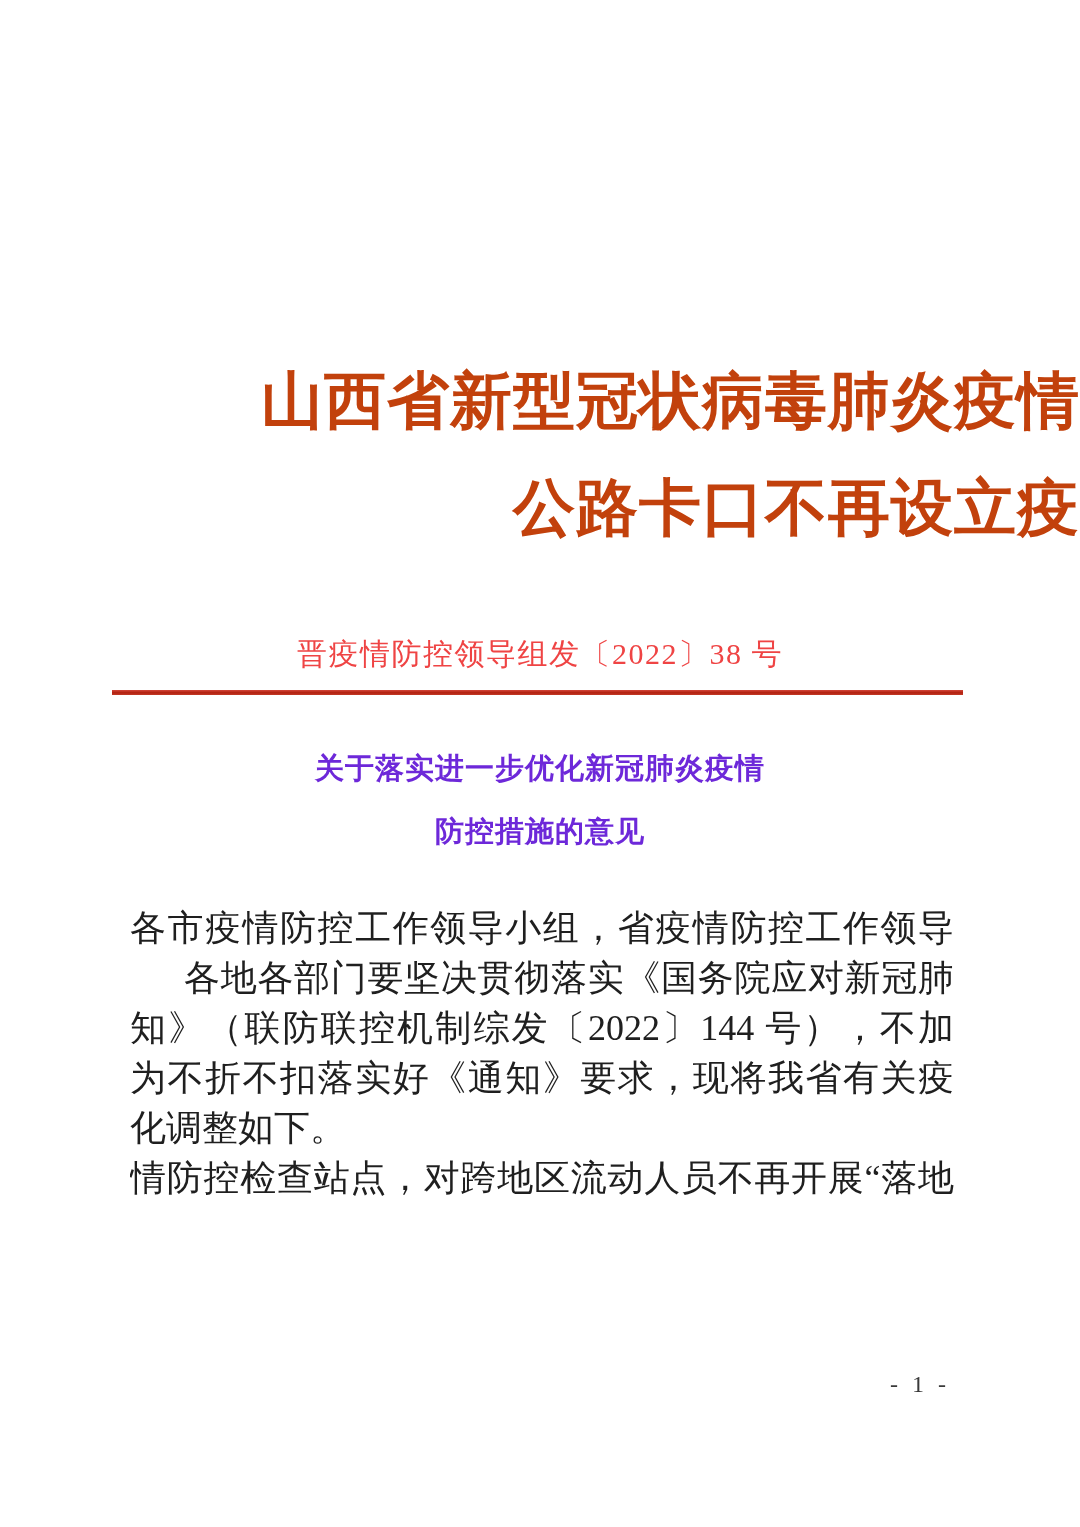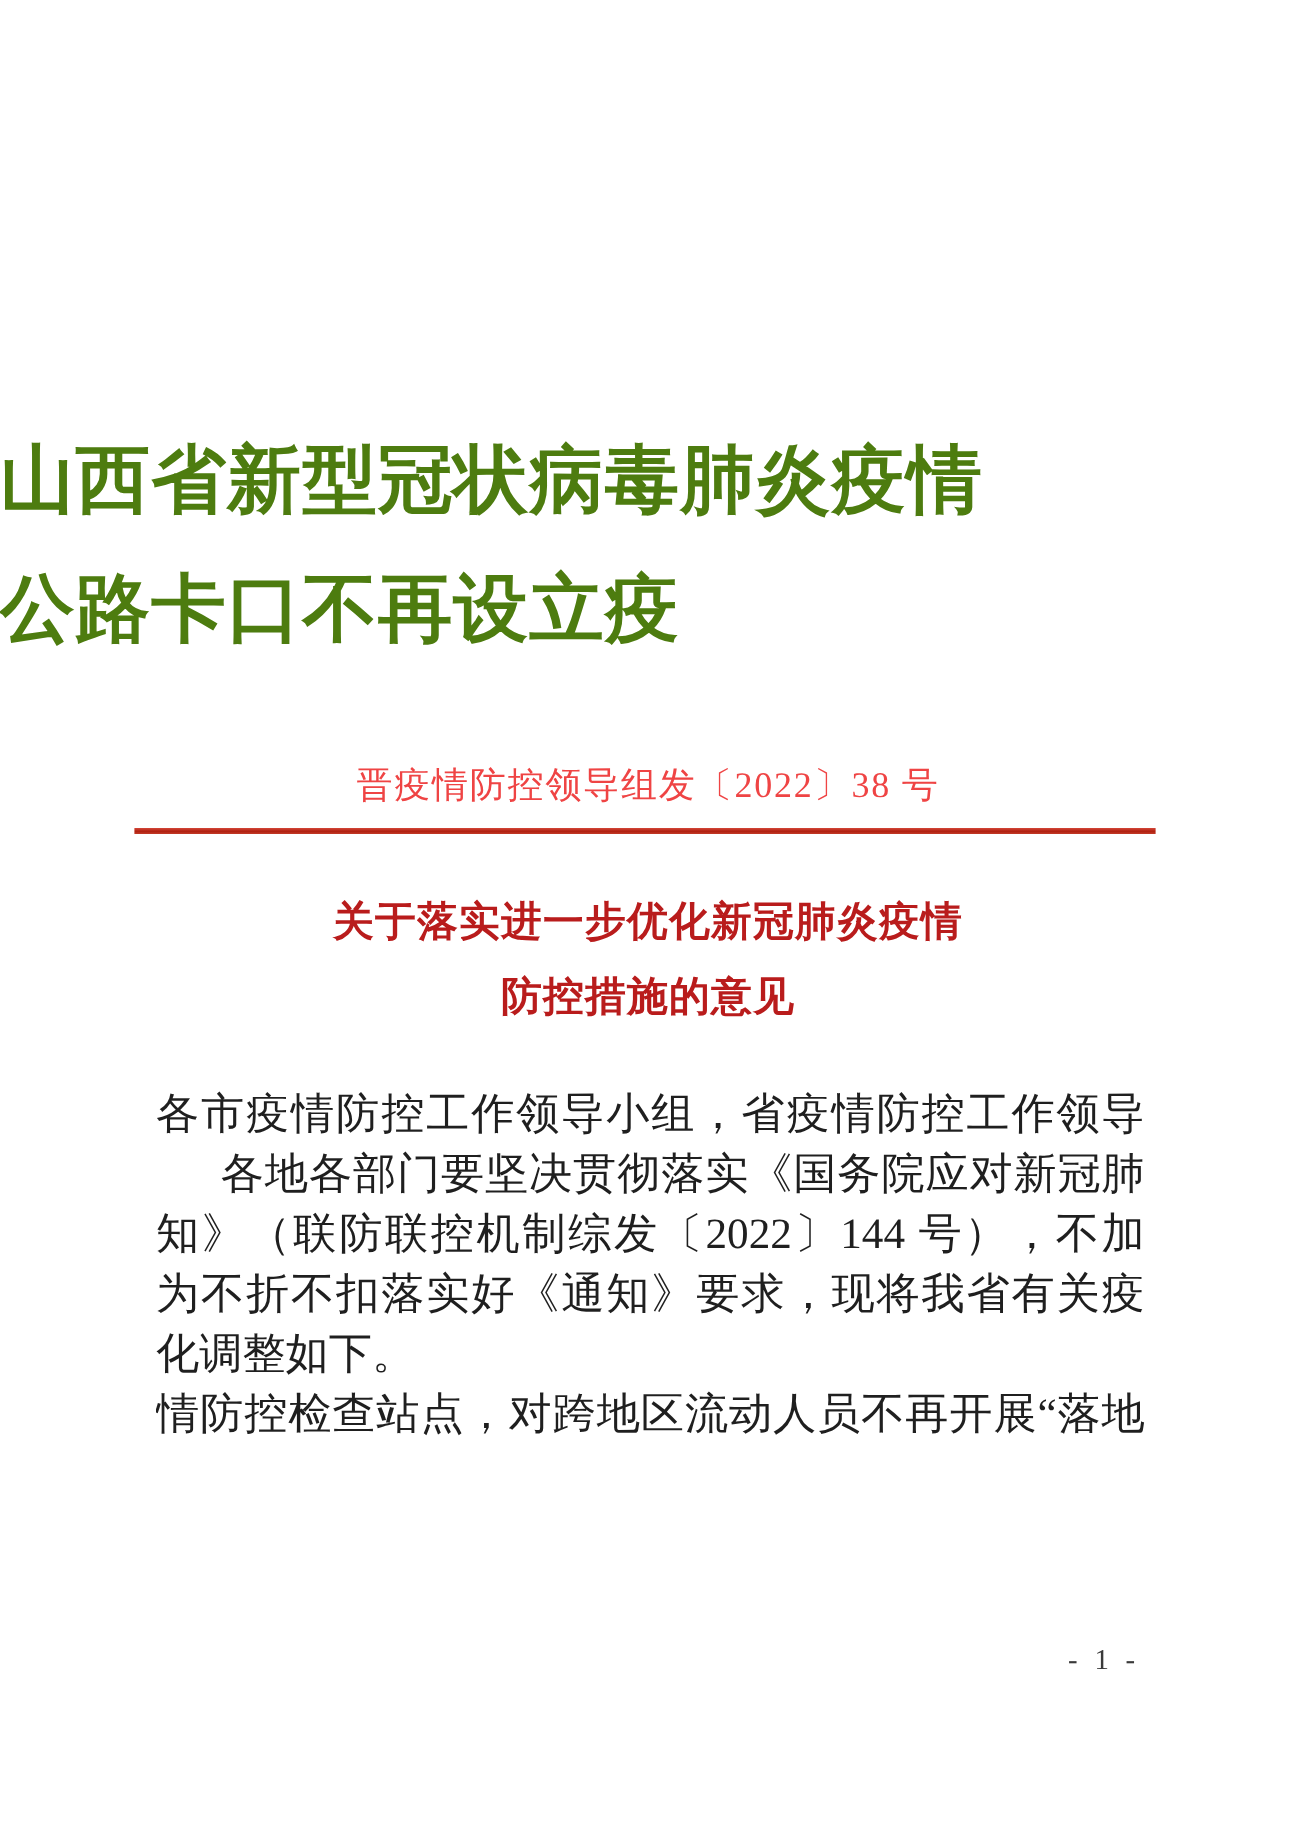--- a/index.html
+++ b/index.html
@@ -16,22 +16,22 @@
     font-family: "Liberation Serif", "DejaVu Serif", serif;
     color: #1a1a1a;
   }
 
   
   .red-title {
     position: absolute;
     top: 348px;
     left: 0;
     width: 100%;
-    text-align: left;
-    color: #4d7c0f;
+    text-align: right;
+    color: #c2410c;
     font-weight: bold;
     font-size: 62px;
     line-height: 107px;
     letter-spacing: 1px;
     white-space: nowrap;
   }
 
   
   .doc-number {
     position: absolute;
@@ -56,23 +56,23 @@
   }
 
   
   .subject {
     position: absolute;
     top: 737px;
     left: 0;
     width: 100%;
     text-align: center;
     font-weight: bold;
-    font-size: 34px;
+    font-size: 29px;
     line-height: 63px;
-    color: #b91c1c;
+    color: #6d28d9;
     letter-spacing: 1px;
     white-space: nowrap;
   }
 
   
   .body-text {
     position: absolute;
     top: 903px;
     left: 130px;
     width: 824px;

